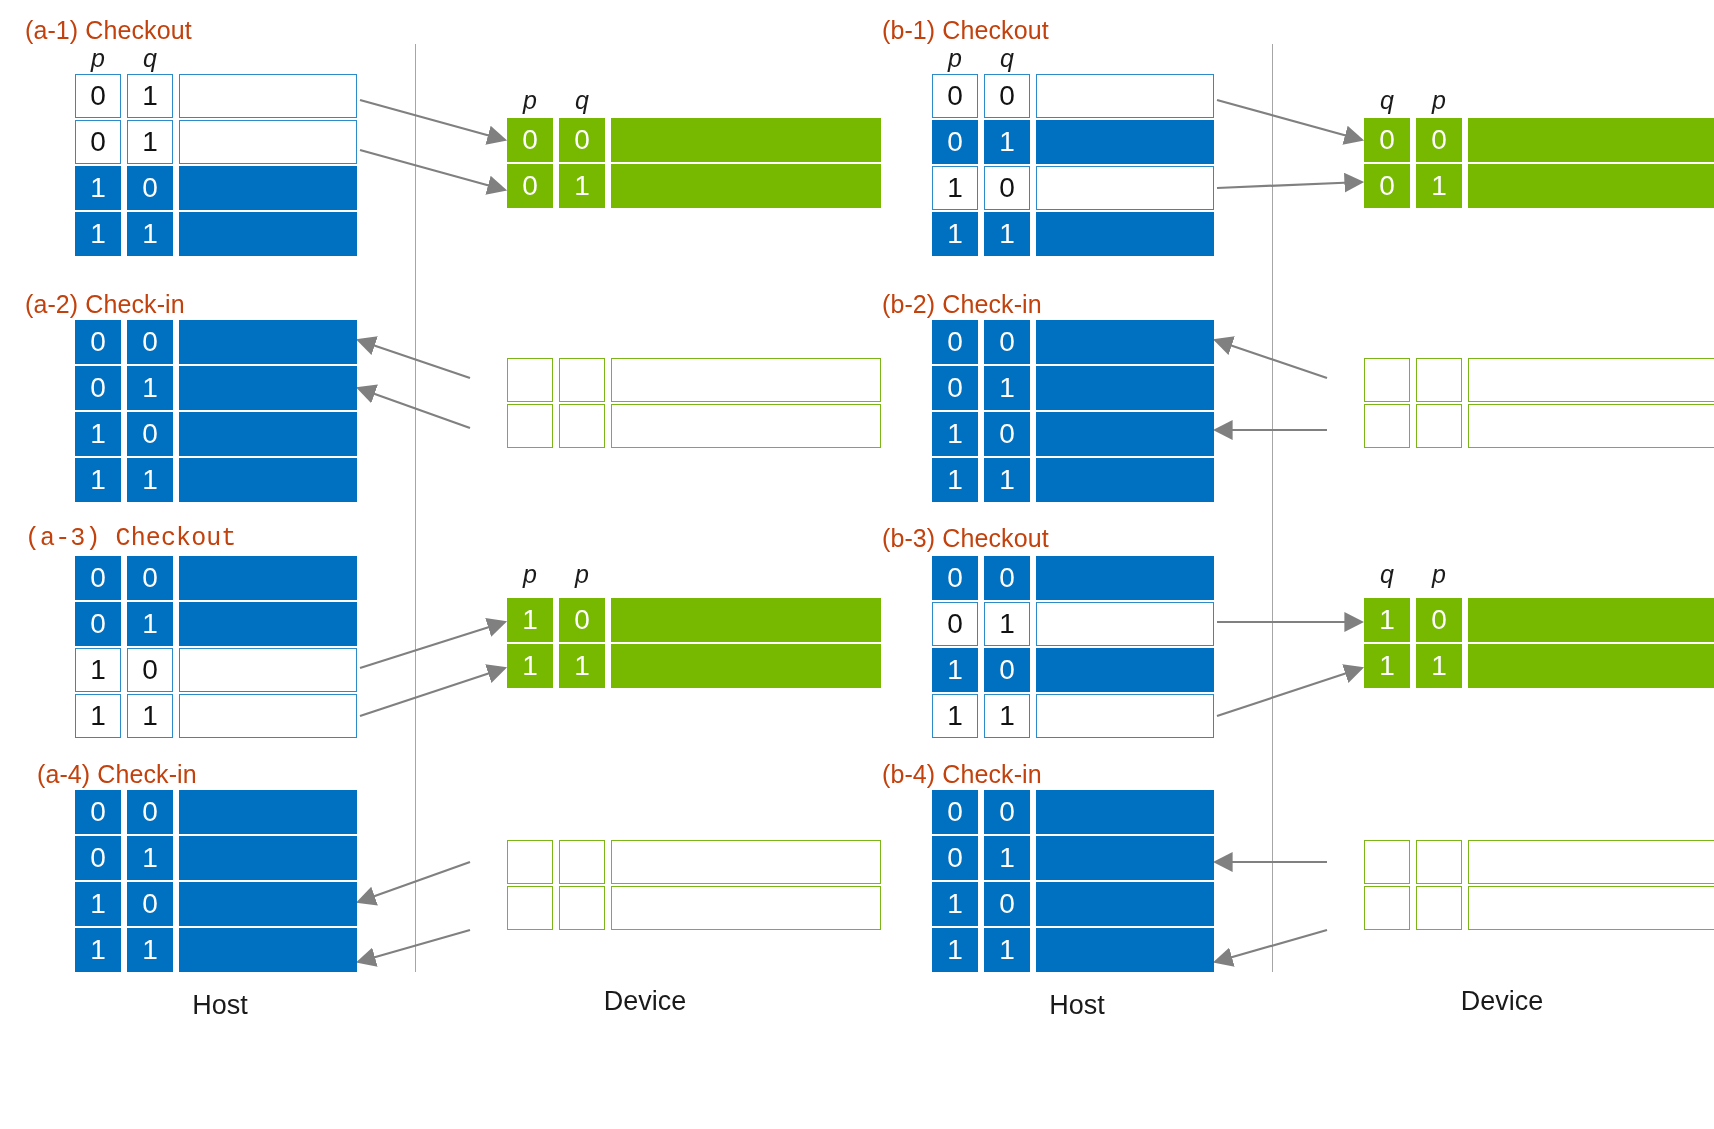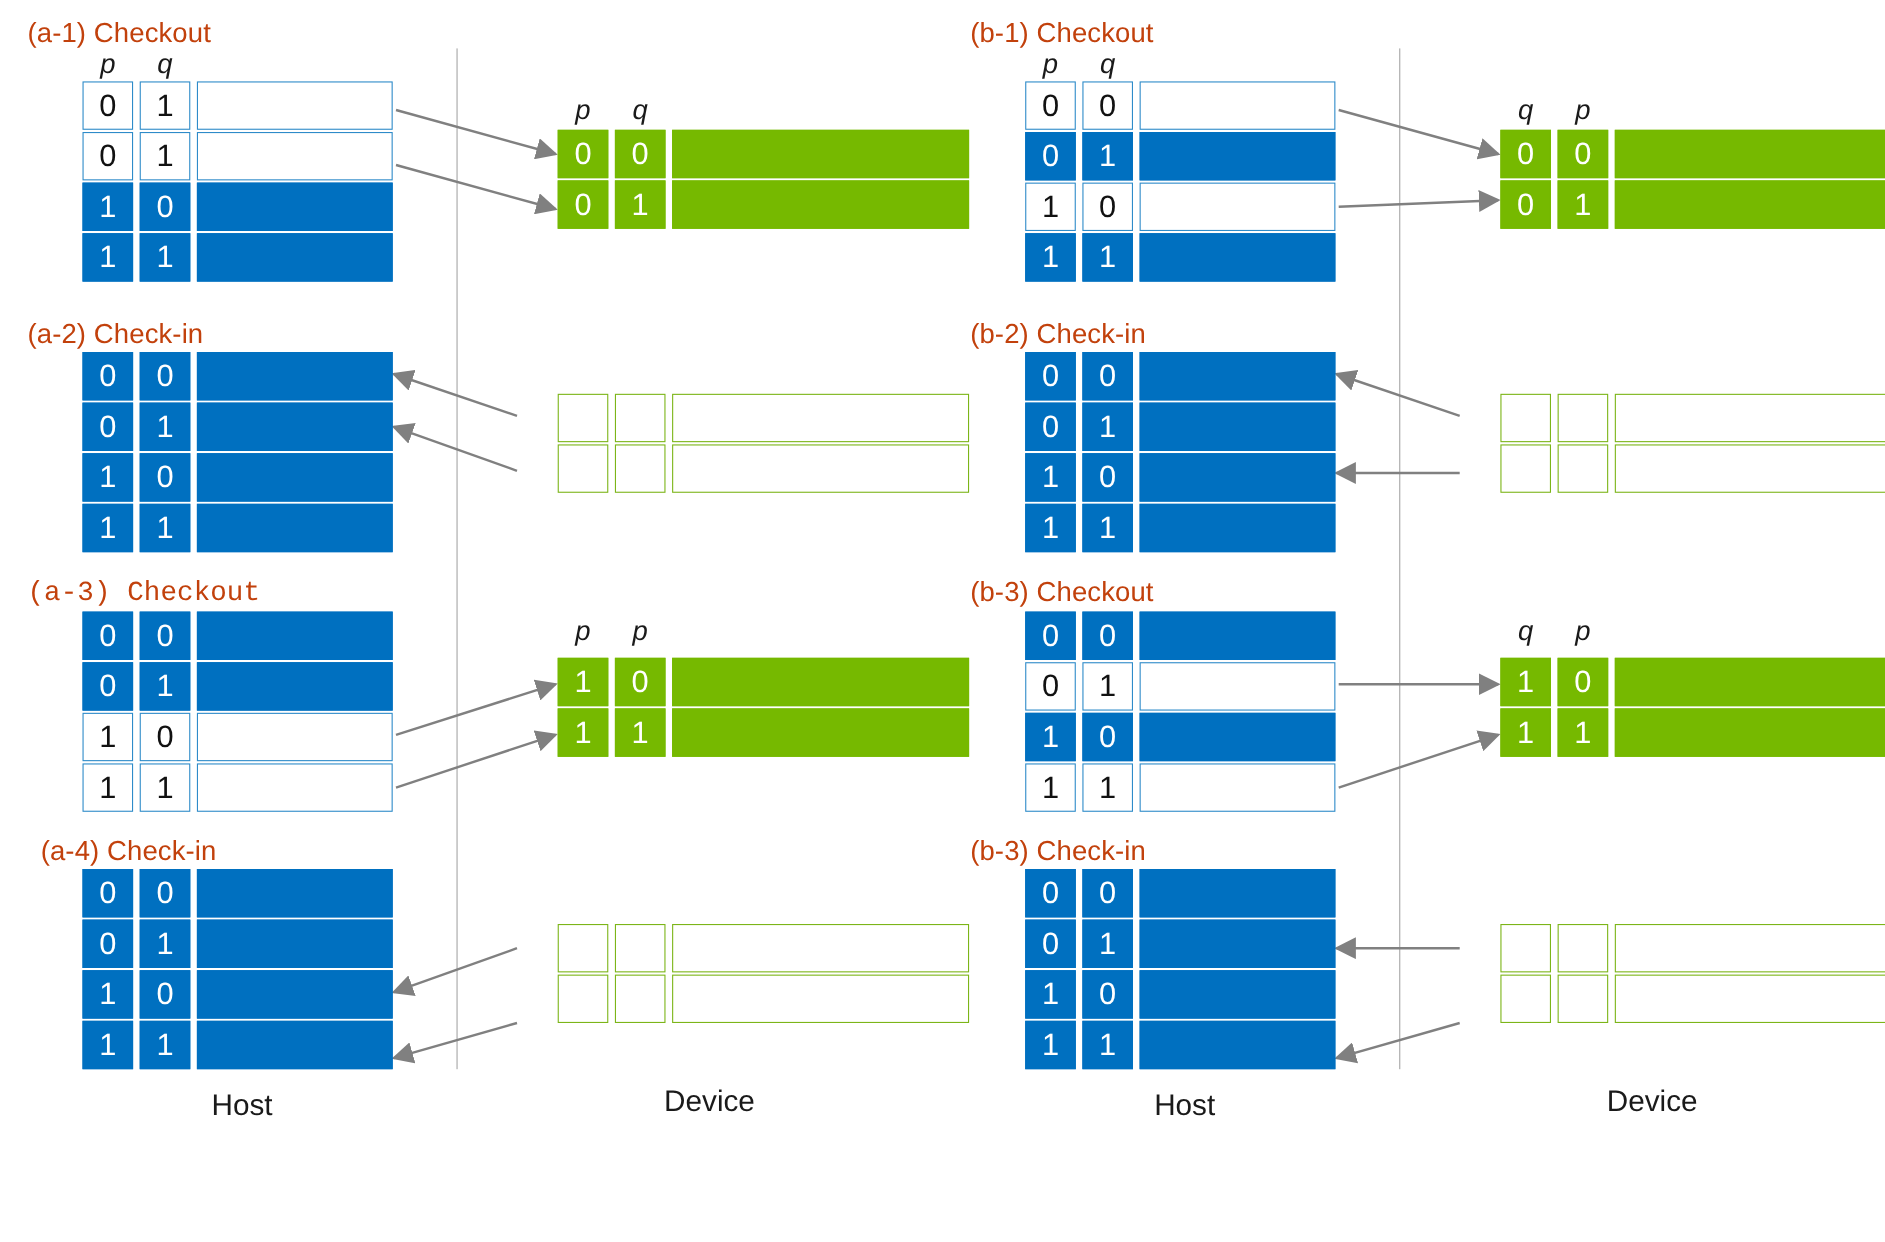--- a/index.html
+++ b/index.html
@@ -327,21 +327,21 @@
           <div class="cell c1 filled">1</div>
           <div class="cell c2 filled">0</div>
           <div class="cell c3 filled" style="width: 270px;"></div>
         </div>
         <div class="row" style="left: 0px; top: 46px;">
           <div class="cell c1 filled">1</div>
           <div class="cell c2 filled">1</div>
           <div class="cell c3 filled" style="width: 270px;"></div>
         </div>
       </div>
-      <div class="sect-title" style="left: 25px; top: 760px;">(b-3) Check-in</div>
+      <div class="sect-title" style="left: 25px; top: 760px;">(b-4) Check-in</div>
       <div class="host" style="position: absolute; left: 75px; top: 790px;">
         <div class="row" style="left: 0px; top: 0px;">
           <div class="cell c1 filled">0</div>
           <div class="cell c2 filled">0</div>
           <div class="cell c3 filled" style="width: 178px;"></div>
         </div>
         <div class="row" style="left: 0px; top: 46px;">
           <div class="cell c1 filled">0</div>
           <div class="cell c2 filled">1</div>
           <div class="cell c3 filled" style="width: 178px;"></div>

